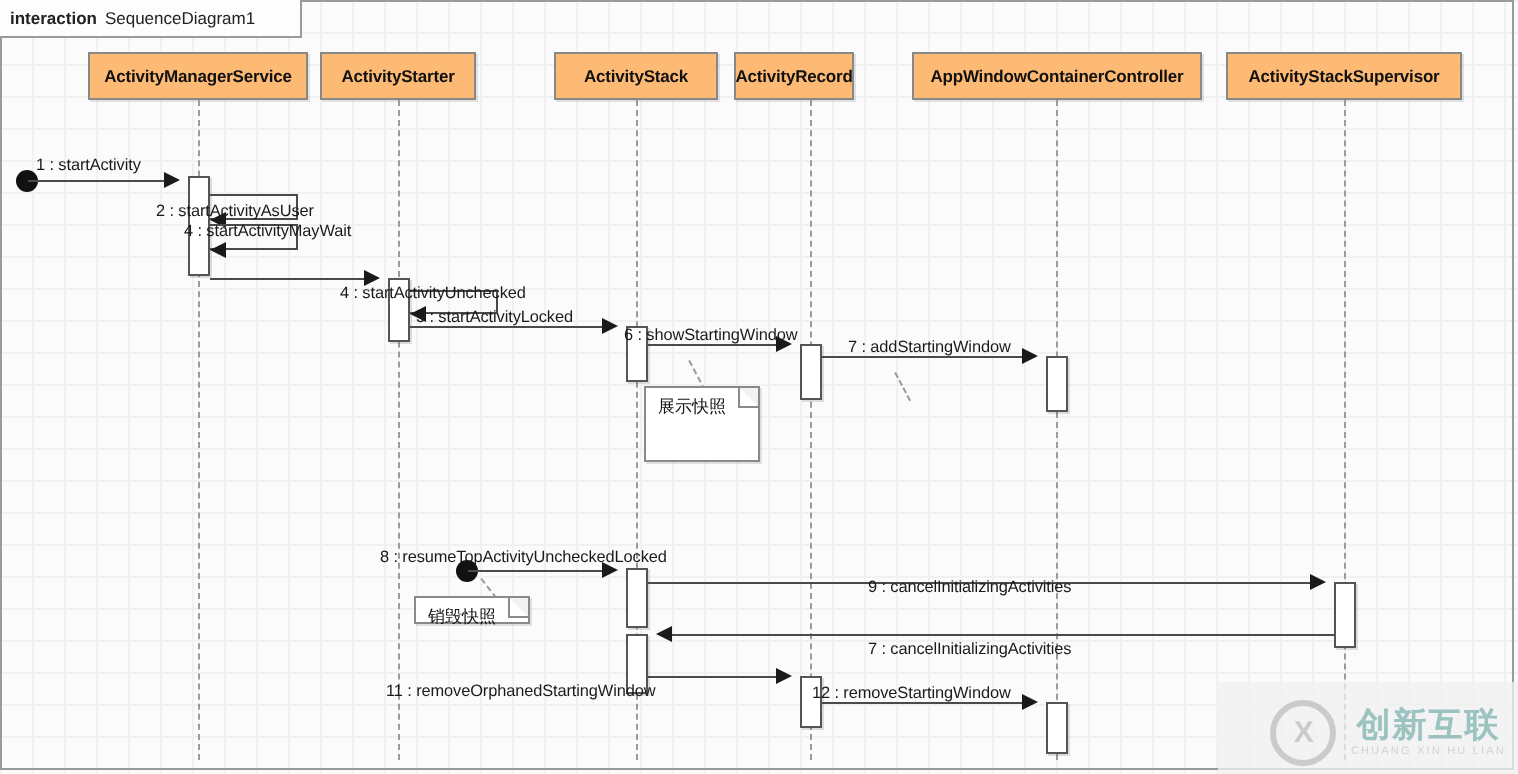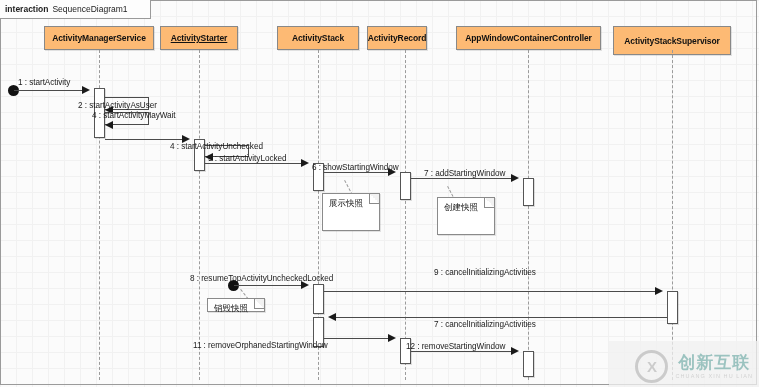--- a/index.html
+++ b/index.html
@@ -67,33 +67,33 @@
 
   <div id="frame"></div>
   <div id="frame-tab">
     <span class="kw">interaction</span>
     <span>SequenceDiagram1</span>
   </div>
 
   <div class="head" style="left:44px;top:26px;width:110px;height:24px;">
     <span>ActivityManagerService</span>
   </div>
-  <div class="head" style="left:160px;top:26px;width:78px;height:24px;text-decoration:underline;">
+  <div class="head" style="left:160px;top:26px;width:78px;height:24px;">
     <span>ActivityStarter</span>
   </div>
   <div class="head" style="left:277px;top:26px;width:82px;height:24px;">
     <span>ActivityStack</span>
   </div>
   <div class="head" style="left:367px;top:26px;width:60px;height:24px;">
     <span>ActivityRecord</span>
   </div>
   <div class="head" style="left:456px;top:26px;width:145px;height:24px;">
     <span>AppWindowContainerController</span>
   </div>
-  <div class="head" style="left:613px;top:26px;width:118px;height:29px;">
+  <div class="head" style="left:613px;top:26px;width:118px;height:24px;">
     <span>ActivityStackSupervisor</span>
   </div>
 
   <div class="lifeline" style="left:99px;top:50px;height:330px;"></div>
   <div class="lifeline" style="left:199px;top:50px;height:330px;"></div>
   <div class="lifeline" style="left:318px;top:50px;height:330px;"></div>
   <div class="lifeline" style="left:405px;top:50px;height:330px;"></div>
   <div class="lifeline" style="left:528px;top:50px;height:330px;"></div>
   <div class="lifeline" style="left:672px;top:50px;height:330px;"></div>
 
@@ -141,39 +141,35 @@
   <div class="arrow-r" style="left:511px;top:174px;"></div>
   <div class="label" style="left:424px;top:169px;">7 : addStartingWindow</div>
 
   <div class="note-link" style="left:345px;top:180px;width:17px;transform:rotate(62deg);"></div>
   <div class="note" style="left:322px;top:193px;width:58px;height:38px;">
     <span class="fold"></span>
     <span>展示快照</span>
   </div>
 
   <div class="note-link" style="left:448px;top:186px;width:16px;transform:rotate(62deg);"></div>
-  <div class="note" style="left:437px;top:197px;width:58px;height:38px;">
-    <span class="fold"></span>
-    <span>创建快照</span>
-  </div>
 
   <div class="dot" style="left:228px;top:280px;"></div>
   <div class="msg" style="left:234px;top:285px;width:67px;"></div>
   <div class="arrow-r" style="left:301px;top:281px;"></div>
   <div class="label" style="left:190px;top:274px;">8 : resumeTopActivityUncheckedLocked</div>
 
   <div class="note-link" style="left:241px;top:289px;width:22px;transform:rotate(52deg);"></div>
   <div class="note" style="left:207px;top:298px;width:58px;height:14px;">
     <span class="fold"></span>
     <span>销毁快照</span>
   </div>
 
   <div class="msg" style="left:324px;top:291px;width:331px;"></div>
   <div class="arrow-r" style="left:655px;top:287px;"></div>
-  <div class="label" style="left:434px;top:268px;">9 : cancelInitializingActivities</div>
+  <div class="label" style="left:434px;top:289px;">9 : cancelInitializingActivities</div>
 
   <div class="msg" style="left:336px;top:317px;width:331px;"></div>
   <div class="arrow-l" style="left:328px;top:313px;"></div>
   <div class="label" style="left:434px;top:320px;">7 : cancelInitializingActivities</div>
 
   <div class="msg" style="left:324px;top:338px;width:64px;"></div>
   <div class="arrow-r" style="left:388px;top:334px;"></div>
   <div class="label" style="left:193px;top:341px;">11 : removeOrphanedStartingWindow</div>
 
   <div class="msg" style="left:411px;top:351px;width:100px;"></div>

